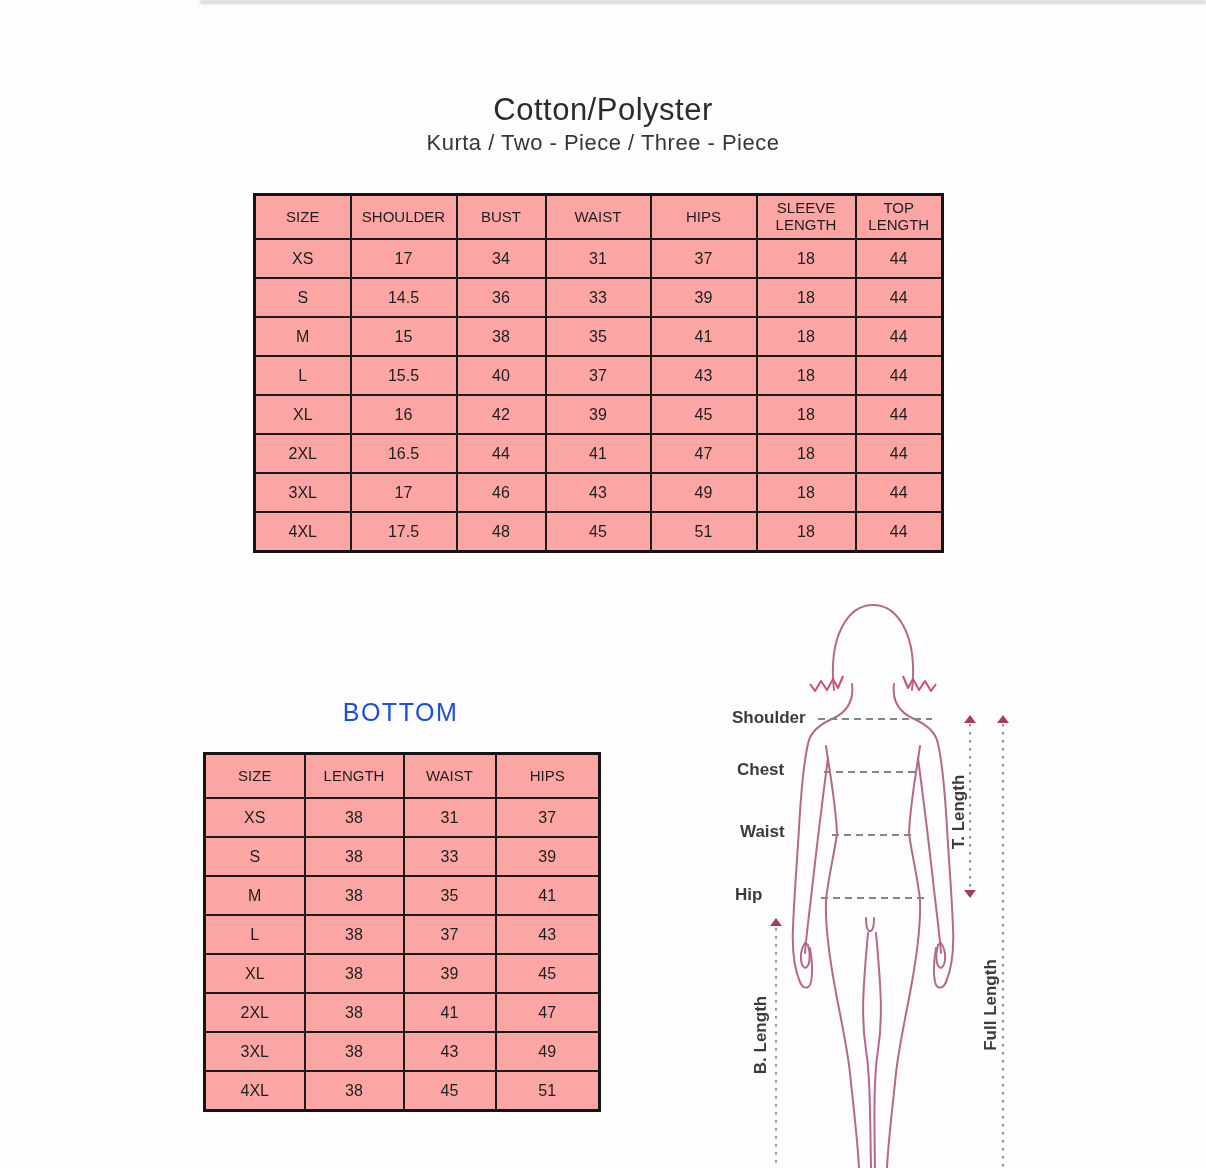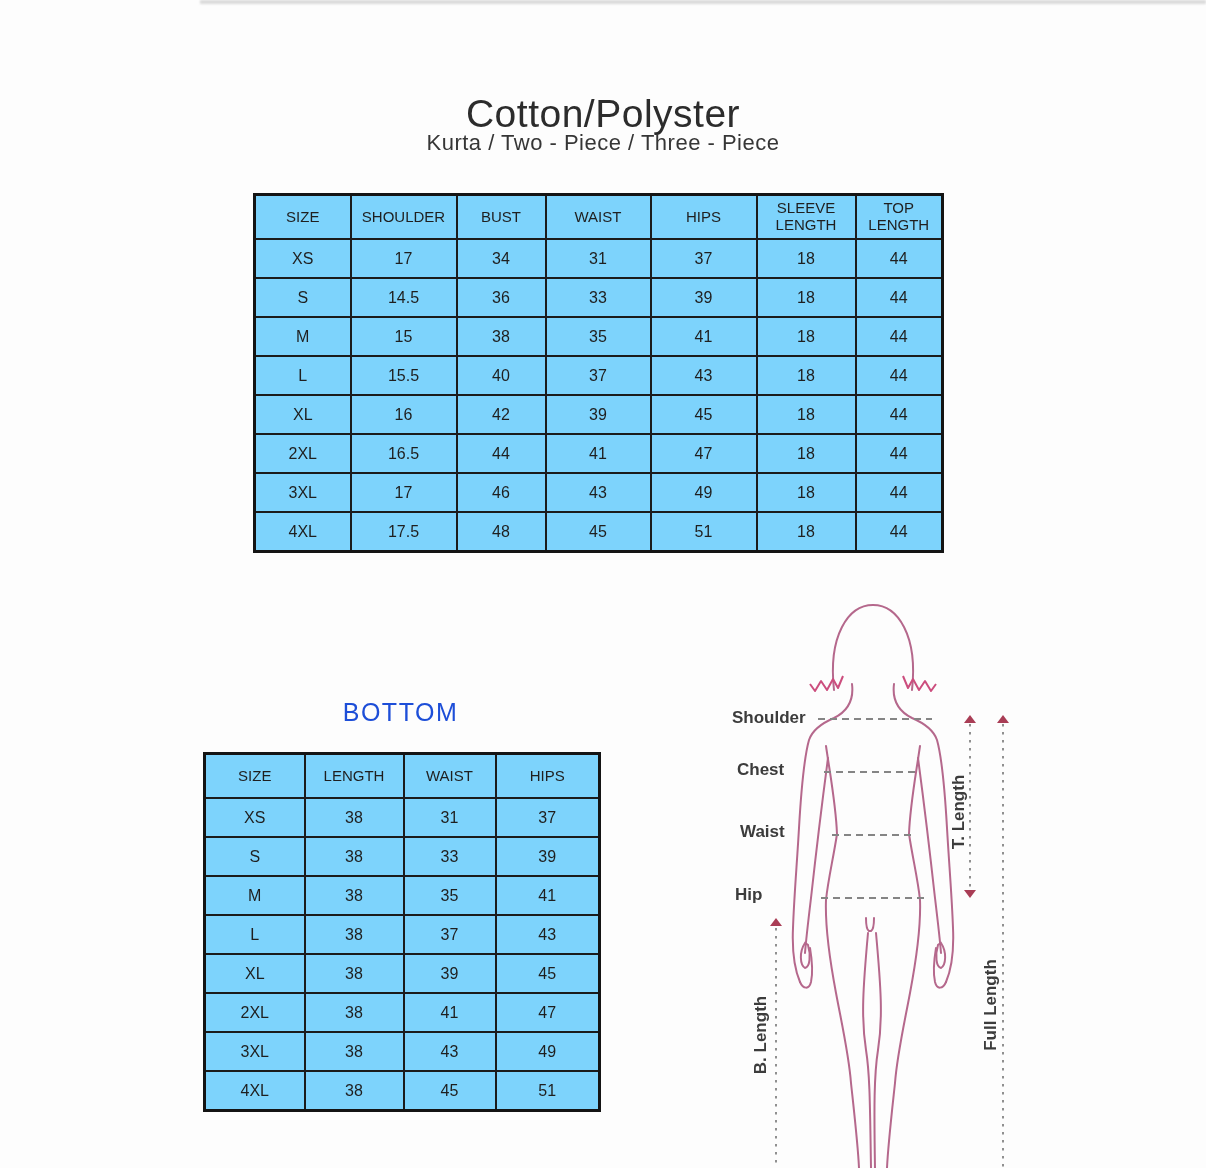--- a/index.html
+++ b/index.html
@@ -7,33 +7,33 @@
     width:1206px;height:1168px;position:relative;overflow:hidden;
     background:#fdfdfd;color:#232323;
     font-family:"Liberation Sans", sans-serif;
   }
   .top-smudge{
     position:absolute;left:200px;top:0;width:1006px;height:4px;
     background:#bfbfbf;opacity:.55;filter:blur(1px);
   }
   .title{
     position:absolute;top:92px;left:0;width:1206px;text-align:center;
-    font-size:39px;letter-spacing:.5px;color:#2c2c2c;
+    font-size:31px;letter-spacing:.5px;color:#2c2c2c;
   }
   .subtitle{
     position:absolute;top:130px;left:0;width:1206px;text-align:center;
     font-size:22px;letter-spacing:.5px;color:#363636;
   }
   .section-heading{
     position:absolute;left:203px;top:698px;width:395px;text-align:center;
     font-size:25px;letter-spacing:1.5px;color:#1d4ed8;
   }
   table.size-table{
     position:absolute;border-collapse:collapse;table-layout:fixed;
-    background:#7dd3fc;border:3px solid #141414;
+    background:#fca5a5;border:3px solid #141414;
   }
   table.size-table th, table.size-table td{
     border:2px solid #1b1b1b;text-align:center;vertical-align:middle;
     font-weight:normal;color:#1f1f1f;padding:0 2px;
   }
   table.table-top{left:253px;top:193px;width:688px;}
   table.table-top th{height:42px;font-size:15px;line-height:1.12;}
   table.table-top td{height:37px;font-size:16px;}
   table.table-bottom{left:203px;top:752px;width:395px;}
   table.table-bottom th{height:42px;font-size:15px;line-height:1.12;}

